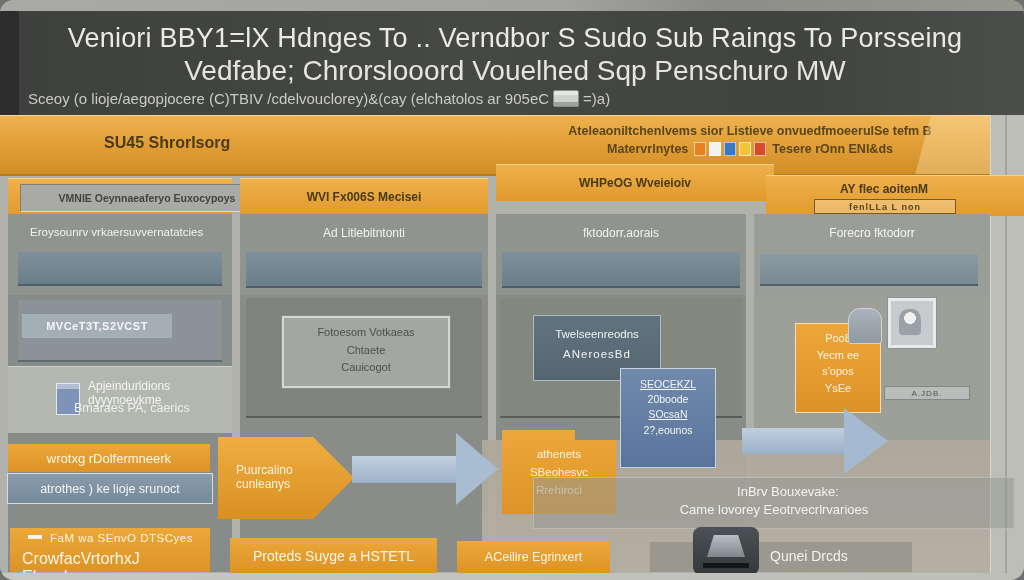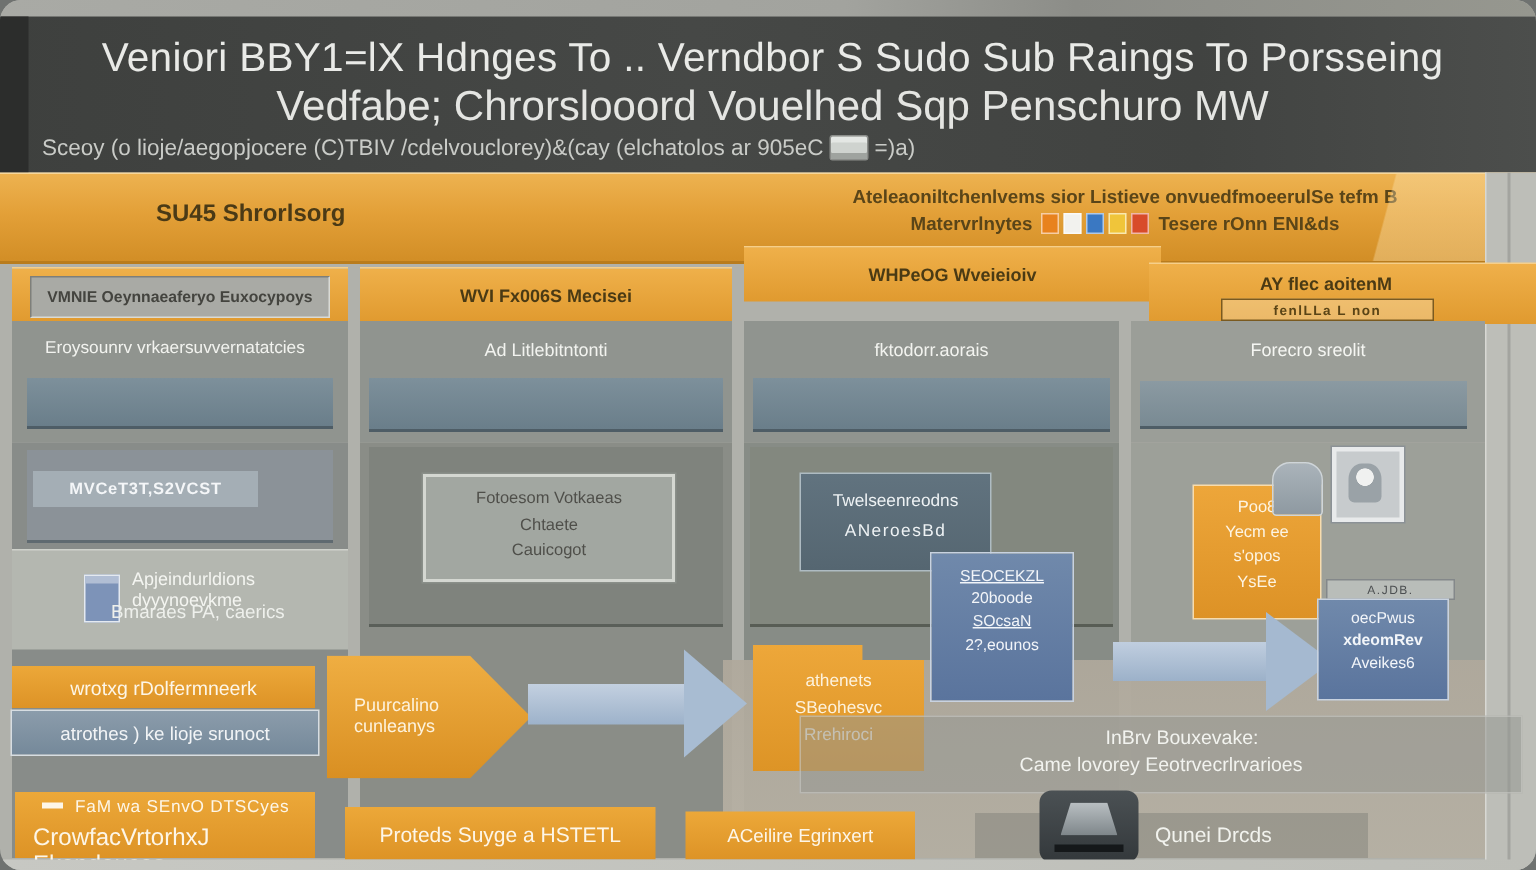--- a/index.html
+++ b/index.html
@@ -49,21 +49,21 @@
       <span>Tesere rOnn ENI&amp;ds</span>
     </div>
     <div class="abs" style="left:880px;top:0;width:110px;height:58px;background:linear-gradient(105deg,transparent 40%,rgba(255,235,190,.35) 41%,rgba(255,235,190,.35) 100%);"></div>
   </div>
 
   <div class="abs" style="left:990px;top:115px;width:34px;height:465px;background:#bdbeb8;border-left:1px solid #d8d8d3;">
     <div class="abs" style="left:14px;top:0;width:2px;height:465px;background:#a3a49f;"></div>
   </div>
 
   <div class="abs col-hdr" style="left:8px;top:178px;width:224px;height:36px;">
-    <div class="abs ctr" style="left:12px;top:5px;width:198px;height:26px;background:#a9aaa5;border:1px solid #7e7f7a;border-right-color:#d9dad5;border-bottom-color:#d9dad5;">
+    <div class="abs ctr" style="left:12px;top:5px;width:198px;height:26px;background:#a9aaa5;border:1px solid #7e7f7a;border-right-color:#d9dad5;border-bottom-color:#d9dad5;padding-left:27px;">
       <span style="font-size:10.5px;color:#44443f;font-weight:bold;">VMNIE Oeynnaeaferyo Euxocypoys</span>
     </div>
   </div>
   <div class="abs col-hdr ctr" style="left:240px;top:178px;width:248px;height:36px;">
     <span>WVI Fx006S Mecisei</span>
   </div>
   <div class="abs col-hdr ctr" style="left:496px;top:164px;width:278px;height:36px;">
     <span>WHPeOG Wveieioiv</span>
   </div>
   <div class="abs col-hdr" style="left:766px;top:175px;width:284px;height:40px;">
@@ -79,21 +79,21 @@
   </div>
   <div class="abs sub-col" style="left:240px;top:214px;width:248px;height:81px;">
     <div class="abs" style="left:0;top:12px;width:248px;text-align:center;font-size:12px;">Ad Litlebitntonti</div>
     <div class="abs blue-bar" style="left:6px;top:38px;width:236px;height:34px;"></div>
   </div>
   <div class="abs sub-col" style="left:496px;top:214px;width:250px;height:81px;">
     <div class="abs" style="left:0;top:12px;width:250px;text-align:center;font-size:12px;">fktodorr.aorais</div>
     <div class="abs blue-bar" style="left:6px;top:38px;width:238px;height:34px;"></div>
   </div>
   <div class="abs sub-col" style="left:754px;top:214px;width:236px;height:81px;background:#9b9e98;">
-    <div class="abs" style="left:0;top:12px;width:236px;text-align:center;font-size:12px;color:#f5f6f2;">Forecro sreolit</div>
+    <div class="abs" style="left:0;top:12px;width:236px;text-align:center;font-size:12px;color:#f5f6f2;">Forecro fktodorr</div>
     <div class="abs blue-bar" style="left:6px;top:40px;width:218px;height:30px;background:linear-gradient(#8b9aa2,#798a93);"></div>
   </div>
 
   <div class="abs" style="left:8px;top:295px;width:224px;height:277px;background:#888c89;"></div>
   <div class="abs" style="left:240px;top:295px;width:248px;height:277px;background:#8a8d87;"></div>
   <div class="abs" style="left:496px;top:295px;width:250px;height:277px;background:#878c86;"></div>
   <div class="abs" style="left:754px;top:295px;width:236px;height:277px;background:#9da099;"></div>
 
   <div class="abs" style="left:482px;top:440px;width:508px;height:132px;background:linear-gradient(#b0a99c,#b7b1a4);opacity:.92;"></div>
 
@@ -173,25 +173,20 @@
   </div>
 
   <div class="abs" style="left:848px;top:308px;width:32px;height:34px;background:linear-gradient(#aab3ba,#8e99a1);border:1px solid #cfd5d9;border-radius:12px 12px 3px 3px;"></div>
   <div class="abs" style="left:888px;top:298px;width:42px;height:44px;background:#c7cbcd;border:3px solid #e8eaeb;box-shadow:0 0 0 1px #8b9196;">
     <div class="abs" style="left:8px;top:8px;width:22px;height:26px;background:radial-gradient(circle at 50% 35%,#f0f1f0 28%,#9aa2a7 30%,#9aa2a7 100%);border-radius:40% 40% 4px 4px;"></div>
   </div>
 
   <div class="abs ctr" style="left:884px;top:386px;width:84px;height:12px;background:#b9bdb9;border:1px solid #84888a;">
     <span style="font-size:8px;color:#4d5052;letter-spacing:1px;">A.JDB.</span>
   </div>
-  <div class="abs bluebox" style="left:878px;top:399px;width:88px;height:68px;padding-top:5px;box-sizing:border-box;">
-    <span class="line">oecPwus</span>
-    <span class="line" style="font-weight:bold;">xdeomRev</span>
-    <span class="line">Aveikes6</span>
-  </div>
 
   <div class="abs" style="left:533px;top:477px;width:480px;height:50px;background:rgba(150,152,146,.55);border:1px solid rgba(210,210,205,.5);color:#f2f3ef;text-align:center;font-size:13px;">
     <div style="margin-top:6px;padding-left:28px;">InBrv Bouxevake:</div>
     <div style="margin-top:3px;">Came lovorey Eeotrvecrlrvarioes</div>
   </div>
 
   <div class="abs" style="left:650px;top:542px;width:262px;height:30px;background:rgba(110,112,106,.35);"></div>
   <div class="abs" style="left:693px;top:527px;width:66px;height:48px;background:linear-gradient(#4b5154,#33383b);border-radius:8px;">
     <div class="abs" style="left:14px;top:8px;width:38px;height:22px;background:linear-gradient(#b9bfc2,#7e868a);clip-path:polygon(18% 0,82% 0,100% 100%,0 100%);"></div>
     <div class="abs" style="left:10px;top:36px;width:46px;height:5px;background:#15181a;"></div>

